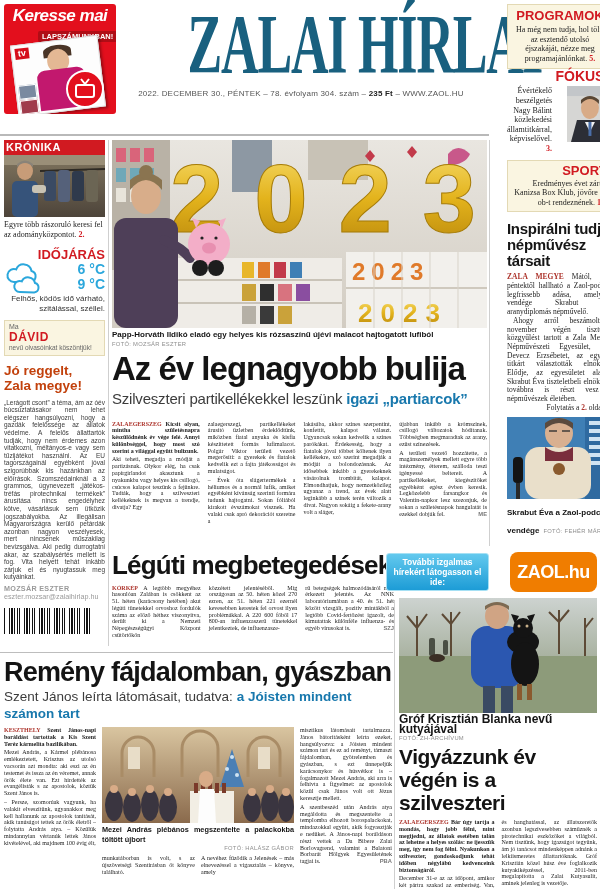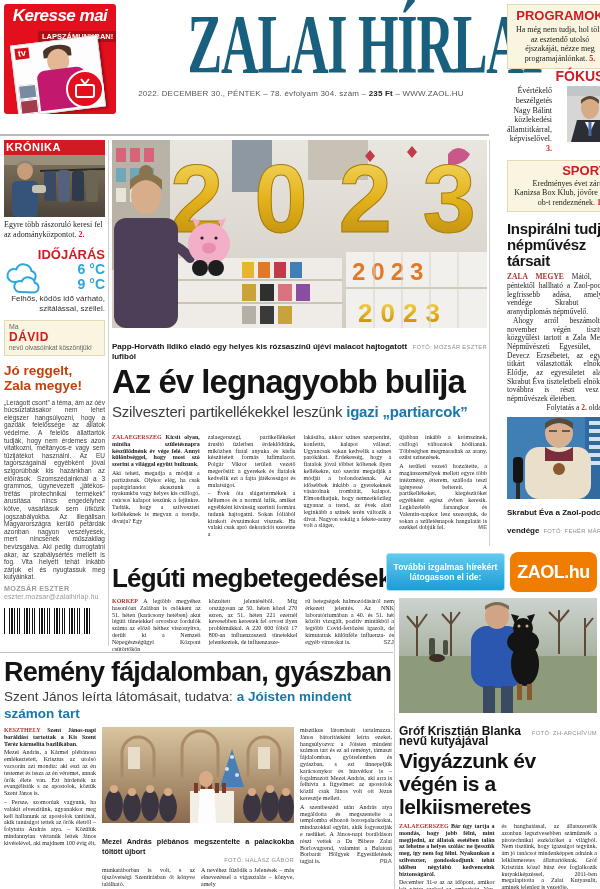--- a/index.html
+++ b/index.html
@@ -71,32 +71,32 @@
   .nameday .l{font:7px/8px "Liberation Sans",sans-serif;color:#666;}
   .nameday .n{font:700 12px/13px "Liberation Sans",sans-serif;color:#d11a21;letter-spacing:0.5px;}
   .nameday .x{font:6.5px/7.5px "Liberation Sans",sans-serif;color:#666;}
   .greeting{margin-top:7px;font:700 13.5px/15px "Liberation Sans",sans-serif;color:#c2410c;}
   .editorial{margin-top:6px;font:6.5px/7.6px "Liberation Sans",sans-serif;color:#3a3a3a;text-align:justify;}
   .author{margin-top:4px;font:700 7.2px/8.5px "Liberation Sans",sans-serif;color:#9a9a9a;letter-spacing:0.3px;}
   .email{font:7.2px/8.5px "Liberation Sans",sans-serif;color:#9a9a9a;}
   .barcode{margin-top:6px;width:88px;height:26px;background:repeating-linear-gradient(90deg,#111 0 1.5px,#fff 1.5px 2.6px,#111 2.6px 3.3px,#fff 3.3px 5.4px,#111 5.4px 6.2px,#fff 6.2px 7.5px);}
   
   .main{left:112px;top:140px;width:375px;}
-  .caprow{display:flex;justify-content:flex-end;align-items:baseline;margin-top:14px;}
+  .caprow{display:flex;justify-content:flex-end;align-items:baseline;margin-top:2px;flex-direction:column;}
   .headline1{font:700 33px/36px "Liberation Sans",sans-serif;color:#141414;letter-spacing:-1px;margin-top:3px;}
   .subhead{font:15px/19px "Liberation Sans",sans-serif;color:#3c3c3c;letter-spacing:-0.2px;margin-top:2px;}
   .accent{color:#1878ad;font-weight:700;}
   .cols4{display:flex;gap:8px;margin-top:13px;height:118px;overflow:hidden;}
   .cols4 .c{flex:1;}
   .legut{margin-top:12px;width:282px;}
   .headline2{font:700 26px/28px "Liberation Sans",sans-serif;color:#141414;letter-spacing:-0.8px;}
   .cols3{display:flex;gap:8px;margin-top:6px;height:72px;overflow:hidden;}
   .cols3 .c{flex:1;}
   
-  .teaser{left:386px;top:553px;width:119px;height:38px;background:linear-gradient(#63c9ee,#1d9cd6);border:1px solid #a5e0f4;border-radius:3px;color:#fff;font:700 8.5px/10px "Liberation Sans",sans-serif;text-align:center;display:flex;align-items:center;justify-content:center;padding:0 4px;box-sizing:border-box;}
+  .teaser{left:386px;top:553px;width:103px;height:38px;background:linear-gradient(#63c9ee,#1d9cd6);border:1px solid #a5e0f4;border-radius:3px;color:#fff;font:700 8.5px/10px "Liberation Sans",sans-serif;text-align:center;display:flex;align-items:center;justify-content:center;padding:0 4px;box-sizing:border-box;}
   .zaol{left:510px;top:552px;width:87px;height:40px;background:#f07d00;border-radius:8px;color:#fff;font:700 18px/40px "Liberation Sans",sans-serif;text-align:center;letter-spacing:-0.5px;}
   
   .hline2{left:0;top:652px;width:393px;height:1px;background:#bdbdbd;}
   .bottom-left{left:4px;top:658px;width:388px;}
   .headline3{font:700 27px/29px "Liberation Sans",sans-serif;color:#141414;letter-spacing:-0.8px;}
   .subhead2{font:13.5px/17px "Liberation Sans",sans-serif;color:#3c3c3c;margin-top:1px;}
   .rem-row{display:flex;gap:6px;margin-top:5px;height:198px;overflow:hidden;}
   .rem-c1{width:92px;flex:none;}
   .rem-mid{width:192px;flex:none;}
   .rem-c4{width:92px;flex:none;}
@@ -495,21 +495,21 @@
       </g>
       <rect x="118" y="86" width="5" height="16" fill="#8a5a2e"></rect>
       <rect x="128" y="86" width="5" height="16" fill="#8a5a2e"></rect>
       <circle cx="120" cy="28" r="1.5" fill="#c9b08a"></circle>
         <circle cx="128" cy="28" r="1.5" fill="#c9b08a"></circle>
     </svg>
     <div class="caprow">
       <span class="cap" style="font-size:12px">Gróf Krisztián Blanka nevű kutyájával</span>
       <span class="credit">FOTÓ: ZH-ARCHÍVUM</span>
     </div>
-    <div class="headline4">Vigyázzunk év végén is a lelkiismeretes</div>
+    <div class="headline4">Vigyázzunk év végén is a szilveszteri</div>
     <div class="pets-cols bodytext">
       <div class="c">
         <p class="boldlead"><span class="lead">ZALAEGERSZEG</span> <span>Bár úgy tartja a mondás, hogy jobb félni, mint megijedni, az állatok esetében talán az lehetne a helyes szólás: ne ijesszük meg, így nem fog félni. Nyakunkon a szilveszter, gondoskodjunk tehát időben négylábú kedvenceink biztonságáról.</span></p>
         <p>December 31-e az az időpont, amikor két pártra szakad az emberiség. Van, aki mulatni szeretne minél nagyobb fény-</p>
       </div>
       <div class="c">
         <p>és hanghatással, az állatszeretők azonban legszívesebben száműznék a pirotechnikai eszközöket a világból. Nem tisztünk, hogy igazságot tegyünk, ám jó tanácsot mindenképpen adnánk a lelkiismeretes állattartóknak. Gróf Krisztián közel húsz éve foglalkozik kutyakiképzéssel, 2011-ben megalapította a Zalai Kutyasulit, aminek jelenleg is vezetője.</p>
         <p class="contin"><span>Folytatás a </span><b>4.</b><span> oldalon.</span></p>
       </div>
     </div>

